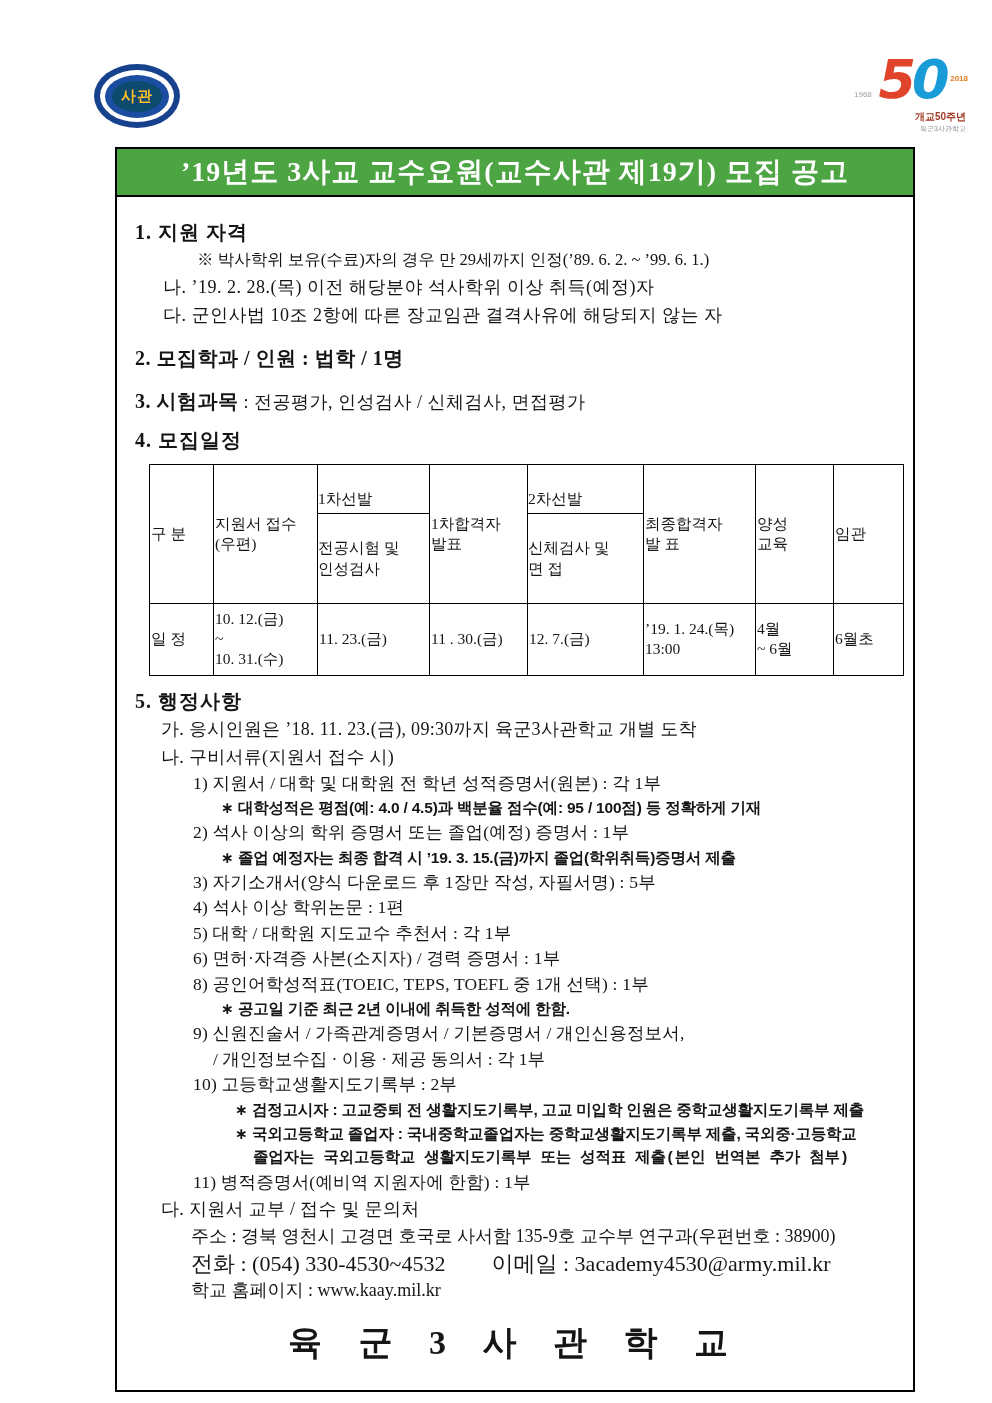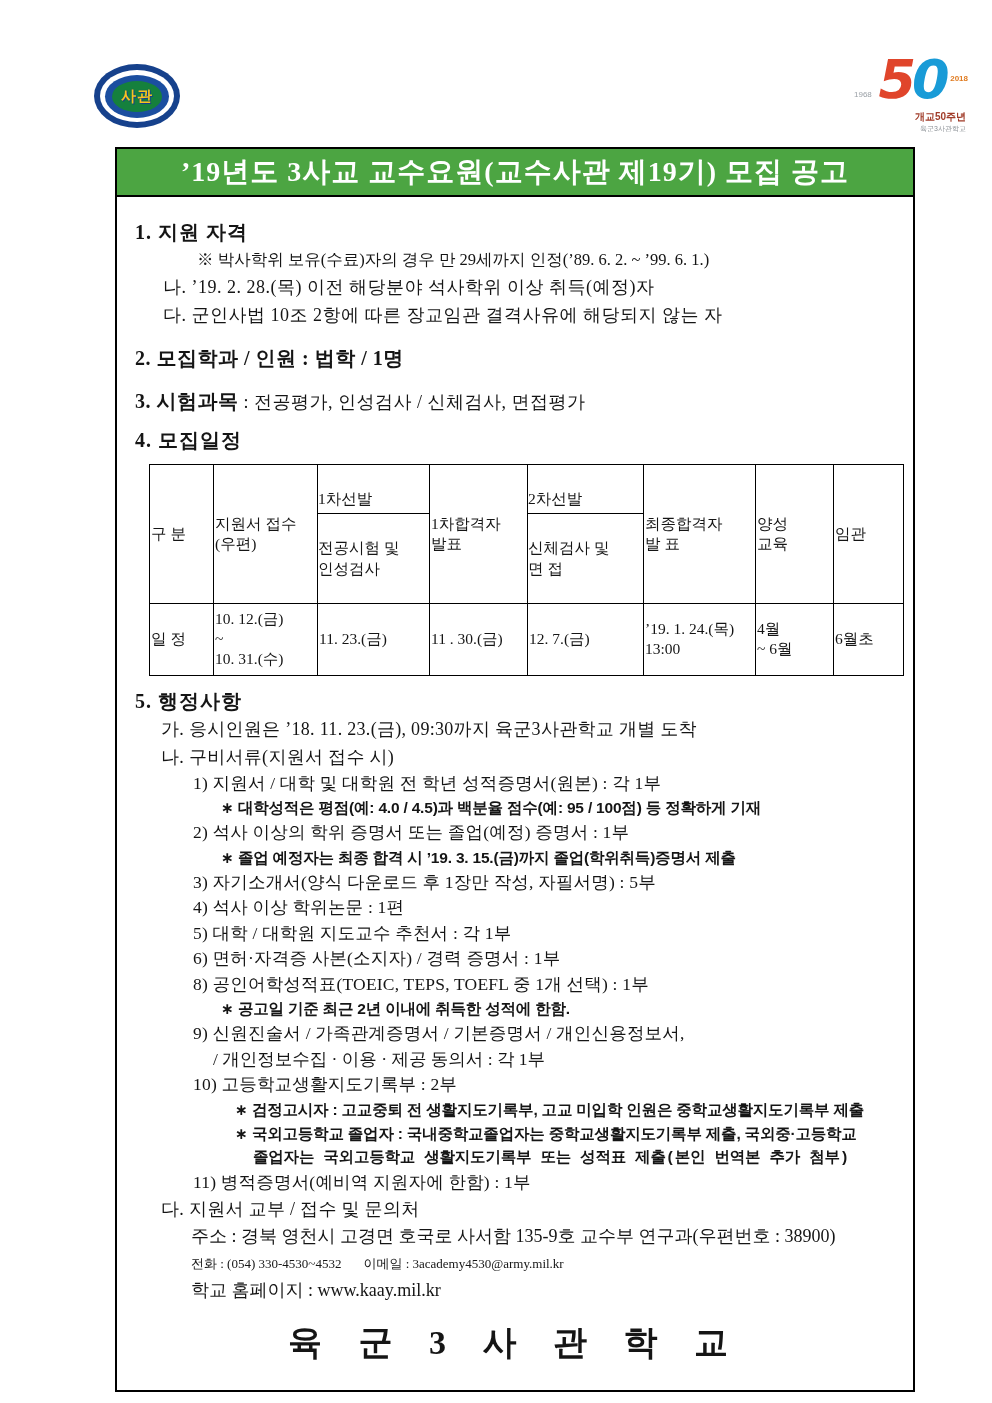--- a/index.html
+++ b/index.html
@@ -5,21 +5,21 @@
   * { margin:0; padding:0; box-sizing:border-box; }
   html,body { background:#ffffff; }
   body { font-family:"Liberation Serif","DejaVu Serif",serif; color:#151515; }
   .sheet { position:relative; width:992px; height:1403px; background:#fff; overflow:hidden; }
 
   
   .logo-left { position:absolute; left:94px; top:64px; width:86px; height:64px; }
   .oval1 { width:100%; height:100%; border-radius:50%; background:#16418c; display:flex; align-items:center; justify-content:center; }
   .oval2 { width:74px; height:52px; border-radius:50%; background:#ffffff; display:flex; align-items:center; justify-content:center; }
   .oval3 { width:64px; height:43px; border-radius:50%; background:#1b4ea0; display:flex; align-items:center; justify-content:center; }
-  .oval4 { width:50px; height:31px; border-radius:50%; background:#15803d; display:flex; align-items:center; justify-content:center; }
+  .oval4 { width:50px; height:31px; border-radius:50%; background:#0c4a6e; display:flex; align-items:center; justify-content:center; }
   .seal-txt { font-family:"Liberation Sans","DejaVu Sans",sans-serif; font-weight:bold; font-size:15px; color:#f7c41e; text-shadow:0 0 1px #16418c,1px 1px 0 #16418c; letter-spacing:1px; }
 
   .logo-right { position:absolute; left:852px; top:52px; width:120px; height:100px; text-align:center; }
   .anniv-num { font-family:"DejaVu Sans",sans-serif; font-weight:bold; font-style:italic; font-size:54px; line-height:56px; letter-spacing:-4px; }
   .anniv-num .d5 { color:#e0452b; }
   .anniv-num .d0 { color:#199bd7; }
   .anniv-year-right { position:absolute; right:4px; top:22px; font-family:"Liberation Sans",sans-serif; font-size:8px; color:#e07b20; font-weight:bold; }
   .anniv-year-left { position:absolute; left:2px; top:38px; font-family:"Liberation Sans",sans-serif; font-size:8px; color:#9aa0a6; }
   .anniv-title { font-family:"Liberation Sans","DejaVu Sans",sans-serif; font-size:10px; font-weight:bold; color:#a03b28; margin-top:2px; text-align:right; padding-right:6px; }
   .anniv-sub { font-family:"Liberation Sans","DejaVu Sans",sans-serif; font-size:7px; color:#8a8f94; text-align:right; padding-right:6px; }
@@ -46,21 +46,21 @@
   .drow td { height:72px; font-size:16px; }
 
   
   .g1 { font-size:18px; line-height:28px; padding-left:26px; letter-spacing:0.3px; }
   .it  { font-size:17.5px; line-height:25.5px; padding-left:58px; letter-spacing:0.2px; }
   .it9b { font-size:17.5px; line-height:25.5px; padding-left:78px; }
   .star { font-family:"Liberation Sans","DejaVu Sans",sans-serif; font-weight:bold; font-size:15.5px; line-height:24px; padding-left:86px; letter-spacing:-0.2px; }
   .star2 { font-family:"Liberation Sans","DejaVu Sans",sans-serif; font-weight:bold; font-size:15.5px; line-height:24px; padding-left:100px; letter-spacing:-0.2px; }
   .star2b { font-family:Liberation Mono, monospace; font-weight:bold; font-size:15.5px; line-height:24px; padding-left:118px; letter-spacing:-0.2px; }
   .contact { font-size:18px; line-height:27px; padding-left:56px; }
-  .contact-row { display:flex; gap:22px; padding-left:56px; font-size:13px; line-height:27px; }
+  .contact-row { display:flex; gap:46px; padding-left:56px; font-size:22px; line-height:27px; }
 
   .school-name { text-align:center; font-size:34px; font-weight:bold; letter-spacing:14px; margin:16px 0 10px 0; }
 </style>
 </head>
 <body>
 
 <div class="sheet">
 
   <div class="logo-left">
     <div class="oval1">

